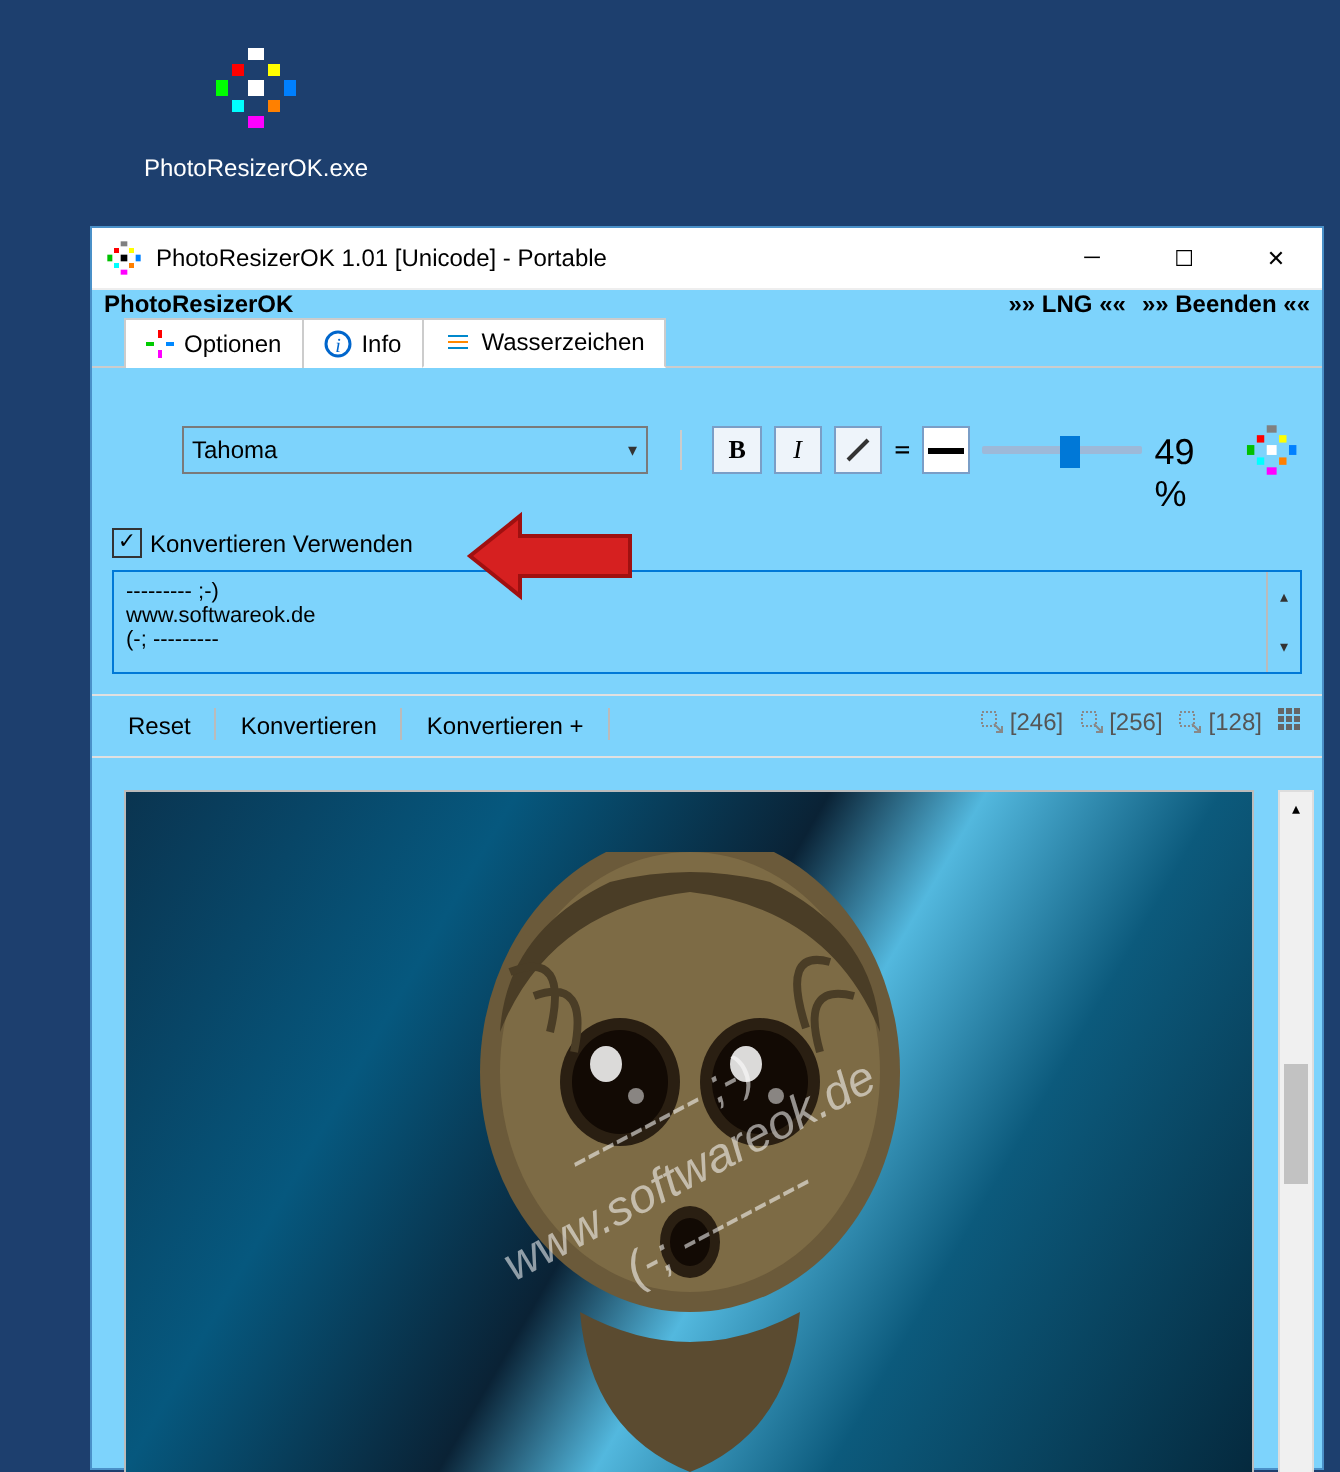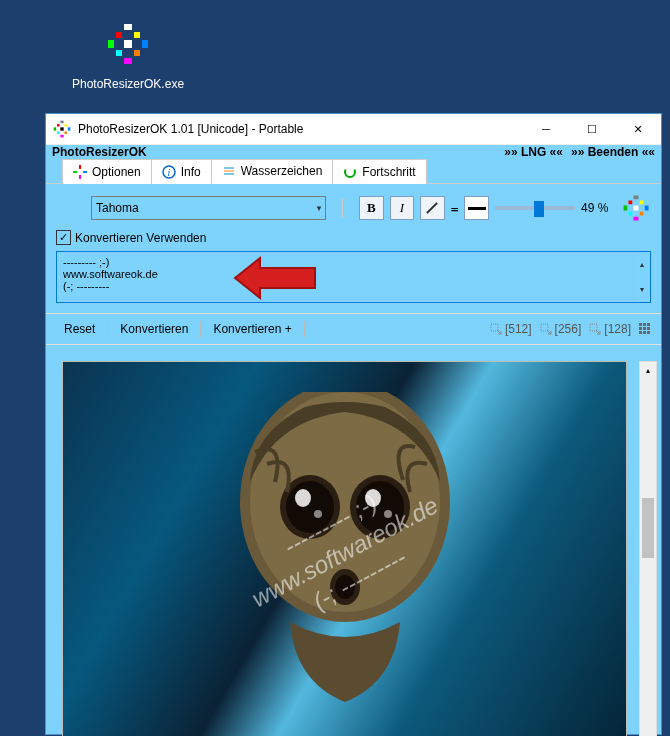--- a/index.html
+++ b/index.html
@@ -137,21 +137,21 @@
   border-radius: 1px;
 }
 .slider-thumb {
   position: absolute;
   top: -5px;
   left: 49%;
   width: 10px;
   height: 16px;
   background: #0078d7;
 }
-.percent { font-size: 12px; min-width: 34px; }
+.percent { font-size: 18px; min-width: 34px; margin-top: 24px; }
 .big-icon-right {
   margin-left: auto;
   width: 32px;
   height: 32px;
 }
 .checkbox-row {
   margin-top: 6px;
   display: flex;
   align-items: center;
   gap: 4px;
@@ -196,21 +196,21 @@
   color: #333;
 }
 .arrow-annot {
   position: absolute;
   top: 253px;
   left: 230px;
   pointer-events: none;
 }
 .toolbar2 {
   display: flex;
-  align-items: center;
+  align-items: flex-start;
   padding: 6px 10px;
   gap: 0;
   border-bottom: 1px solid #e0e0e0;
   font-size: 12px;
 }
 .linkbtn { padding: 2px 8px; }
 .vsep { width: 1px; height: 16px; background: #bbb; margin: 0 4px; }
 .toolbar2 .spacer { flex: 1; }
 .size-item { display: flex; align-items: center; gap: 3px; margin-left: 8px; color: #555; }
 .preview {
@@ -342,26 +342,20 @@
         </svg>
       <span>Info</span>
     </div>
     <div class="tab active">
       <svg class="ticon" viewBox="0 0 14 14">
           <line x1="2" y1="4" x2="12" y2="4" stroke="#08c"></line>
           <line x1="2" y1="7" x2="12" y2="7" stroke="#f80"></line>
           <line x1="2" y1="10" x2="12" y2="10" stroke="#08c"></line>
         </svg>
       <span>Wasserzeichen</span>
-    </div>
-    <div class="tab">
-      <svg class="ticon" viewBox="0 0 14 14">
-          <circle cx="7" cy="7" r="5" fill="none" stroke="#0a0" stroke-width="2" stroke-dasharray="18 10"></circle>
-        </svg>
-      <span>Fortschritt</span>
     </div>
   </div>
 
   <div class="panel">
     <div class="row">
       <div class="font-select">
         <span>Tahoma</span>
         <span class="caret">▾</span>
       </div>
       <div class="divider"></div>
@@ -419,21 +413,21 @@
     <span class="linkbtn">Konvertieren</span>
     <span class="vsep"></span>
     <span class="linkbtn">Konvertieren +</span>
     <span class="vsep"></span>
     <span class="spacer"></span>
     <span class="size-item">
         <svg width="12" height="12">
           <rect x="1" y="1" width="7" height="7" fill="none" stroke="#888" stroke-dasharray="1 1"></rect>
           <path d="M7 7 L11 11 M11 8 V11 H8" fill="none" stroke="#888"></path>
         </svg>
-        <span>[512]</span>
+        <span>[246]</span>
       </span>
     <span class="size-item">
         <svg width="12" height="12">
           <rect x="1" y="1" width="7" height="7" fill="none" stroke="#888" stroke-dasharray="1 1"></rect>
           <path d="M7 7 L11 11 M11 8 V11 H8" fill="none" stroke="#888"></path>
         </svg>
         <span>[256]</span>
       </span>
     <span class="size-item">
         <svg width="12" height="12">

